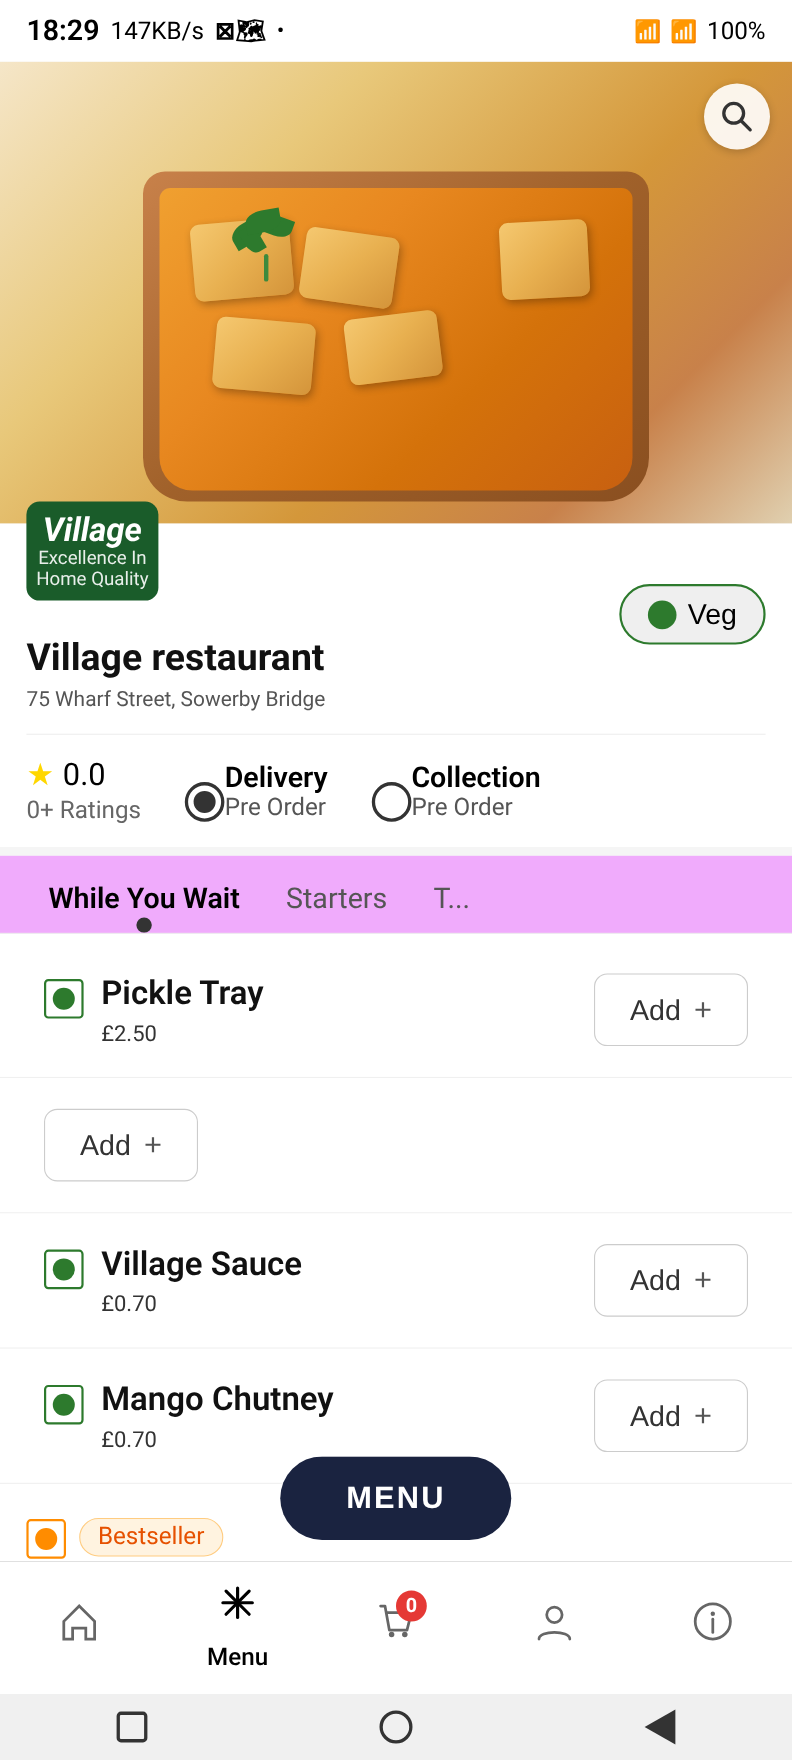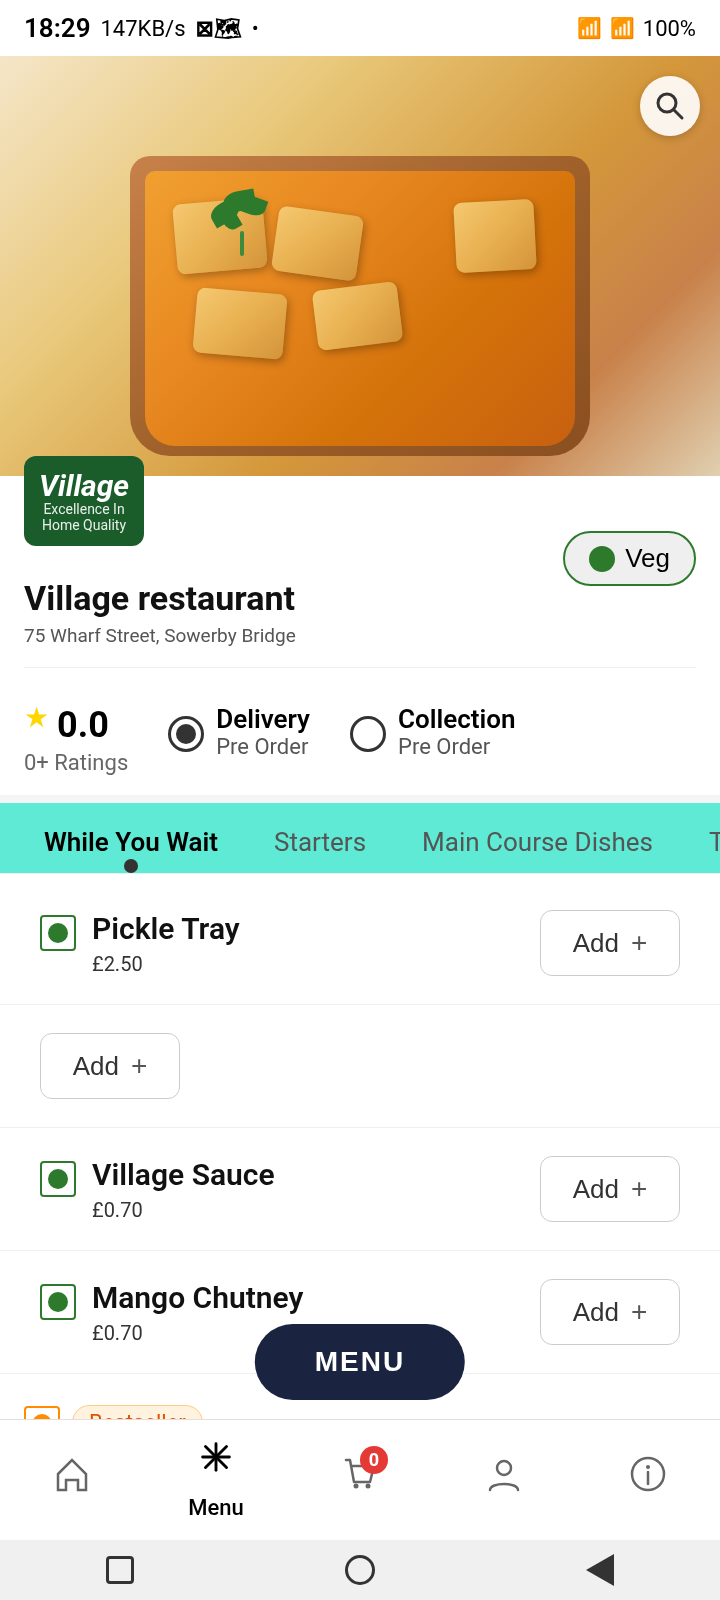--- a/index.html
+++ b/index.html
@@ -141,21 +141,21 @@
       font-size: 28px;
       font-style: italic;
       font-weight: bold;
       text-align: center;
       line-height: 1.1;
       padding: 8px;
       position: relative;
       top: -40px;
     }
     .logo-text-main { font-size: 30px; font-style: italic; }
-    .logo-text-sub { font-size: 14px; font-style: normal; font-weight: 400; opacity: 0.9; }
+    .logo-text-sub { font-size: 17px; font-style: normal; font-weight: 400; opacity: 0.9; }
     .veg-toggle {
       display: flex;
       align-items: center;
       gap: 10px;
       border: 2px solid #2d7a2d;
       border-radius: 50px;
       padding: 10px 24px;
       cursor: pointer;
       font-size: 26px;
       font-weight: 500;
@@ -191,26 +191,25 @@
       display: flex;
       flex-direction: column;
       gap: 4px;
     }
     .rating-row {
       display: flex;
       align-items: center;
       gap: 8px;
     }
     .star { color: #ffd700; font-size: 28px; }
-    .rating-val { font-size: 36px; font-weight: 700; margin-top: 16px; }
+    .rating-val { font-size: 28px; font-weight: 400; }
     .ratings-count { font-size: 22px; color: #666; }
     .delivery-option {
       display: flex;
-      align-items: center;
-      gap: 12px;
+      align-items: flex-end;
       cursor: pointer;
     }
     .radio-outer {
       width: 36px;
       height: 36px;
       border: 3px solid #333;
       border-radius: 50%;
       display: flex;
       align-items: center;
       justify-content: center;
@@ -225,24 +224,24 @@
     }
     .option-label {
       display: flex;
       flex-direction: column;
     }
     .option-main { font-size: 26px; font-weight: 600; }
     .option-sub { font-size: 22px; color: #555; }
 
     
     .category-tabs {
-      background: #5eead4;
+      background: #f0abfc;
       padding: 0 24px;
       display: flex;
-      gap: 16px;
+      gap: 2px;
       overflow-x: auto;
       border-bottom: 1px solid #eee;
       margin-top: 8px;
       scrollbar-width: none;
     }
     .category-tabs::-webkit-scrollbar { display: none; }
     .tab-item {
       padding: 24px 20px 16px 20px;
       font-size: 26px;
       color: #555;
@@ -545,23 +544,20 @@
 </div>
 
 <div class="category-tabs">
   <div class="tab-item active">
     <span>While You Wait</span>
   </div>
   <div class="tab-item">
     <span>Starters</span>
   </div>
   <div class="tab-item">
-    <span>Main Course Dishes</span>
-  </div>
-  <div class="tab-item">
     <span>T...</span>
   </div>
 </div>
 
 <div class="menu-section">
 
   <div class="menu-item">
     <div class="item-left">
       <div class="item-indicator">
         <div class="item-indicator-inner"></div>

